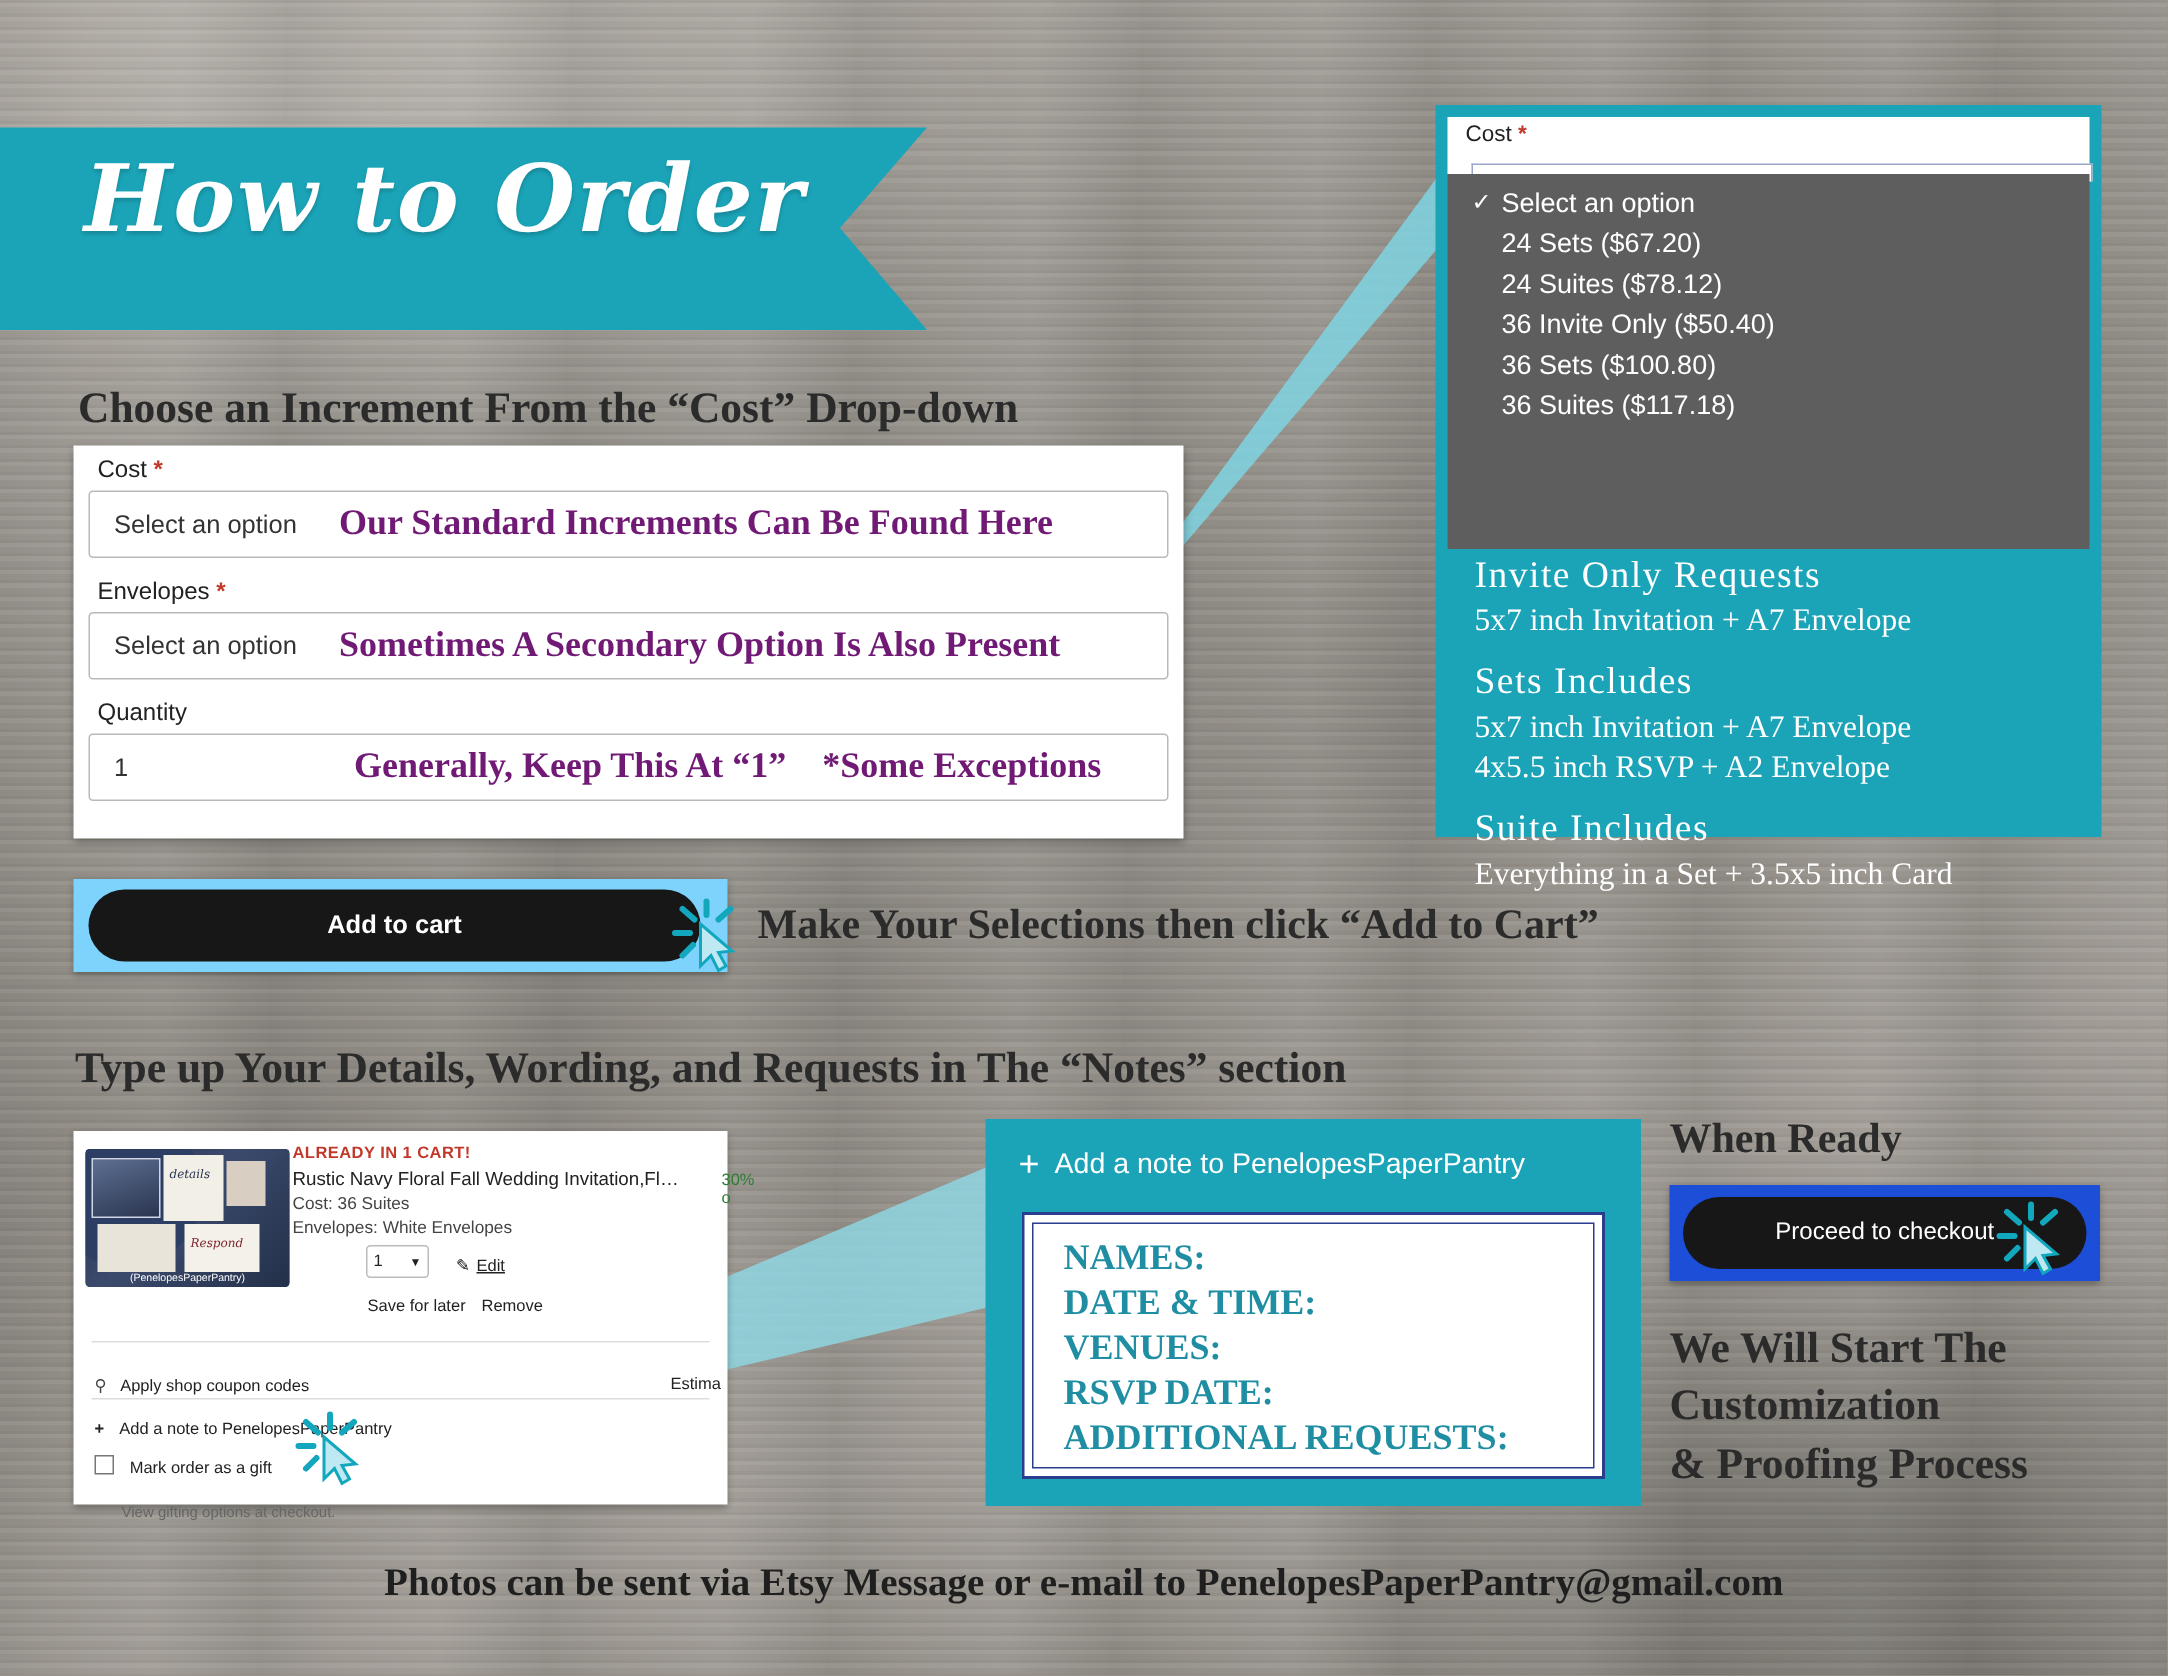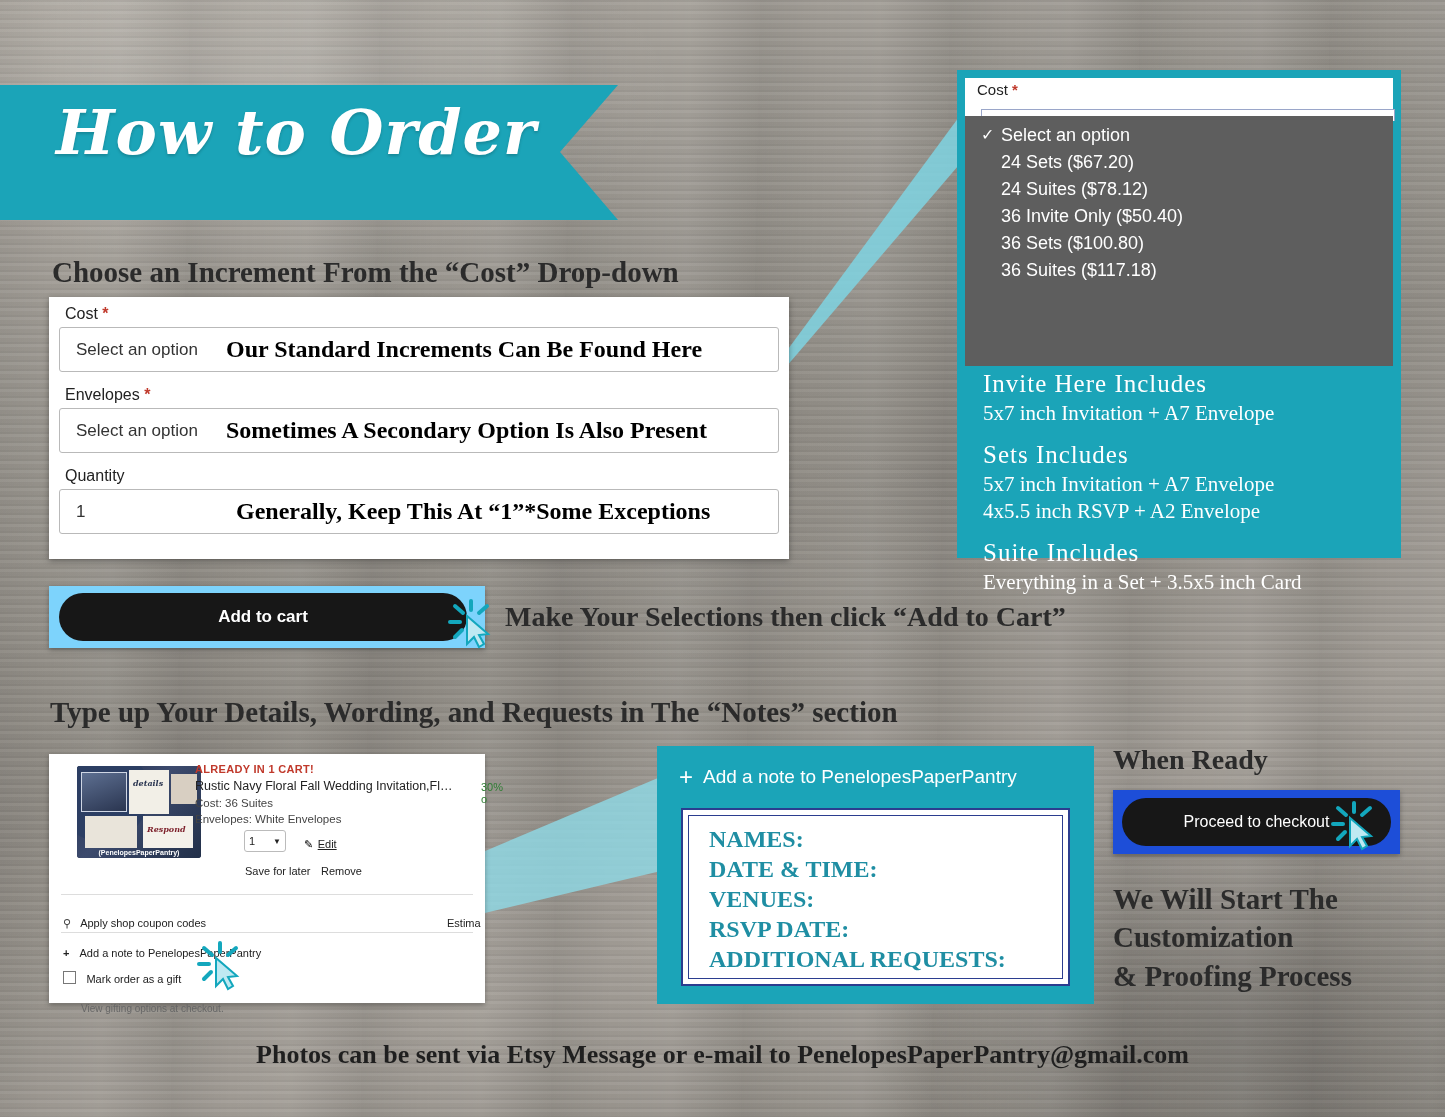--- a/index.html
+++ b/index.html
@@ -60,21 +60,21 @@
   .req{color:#c0392b;font-weight:bold;}
   .select-box{
     margin:0 10px;height:43px;border:1px solid #b9b9b9;border-radius:3px;
     display:flex;align-items:center;background:#fff;
   }
   .select-box .sel-text{
     font-family:"Liberation Sans",sans-serif;font-size:17px;color:#333;padding-left:16px;
     min-width:150px;
   }
   .annot{
-    font-family:"Liberation Serif",serif;font-weight:bold;font-size:24px;color:#000000;
+    font-family:"Liberation Serif",serif;font-weight:bold;font-size:24px;color:#701a75;
     white-space:nowrap;
   }
 
   
   #dd-panel{
     position:absolute;left:957px;top:70px;width:444px;height:488px;
     background:#1ba4b8;
   }
   #dd-cost-bar{
     position:absolute;left:8px;top:8px;width:428px;height:38px;background:#fff;
@@ -121,22 +121,22 @@
     font-family:"Liberation Sans",sans-serif;font-size:17px;font-weight:bold;
   }
   .cursor{position:absolute;width:46px;height:52px;}
 
   
   #etsy{
     position:absolute;left:49px;top:754px;width:436px;height:249px;background:#fff;
     box-shadow:0 2px 5px rgba(0,0,0,0.3);font-family:"Liberation Sans",sans-serif;
   }
   #etsy-thumb{
-    position:absolute;left:28px;top:12px;width:124px;height:92px;border-radius:3px;
-    overflow:hidden;background:#1b2a4a;font-weight:bold;
+    position:absolute;left:8px;top:12px;width:136px;height:92px;border-radius:3px;
+    overflow:hidden;background:#1b2a4a;
   }
   .alert{color:#c0392b;font-size:11px;font-weight:bold;letter-spacing:0.3px;}
   .etsy-title{font-size:12.5px;color:#222;}
   .etsy-small{font-size:11.5px;color:#444;margin-top:4px;}
   .etsy-qty{
     width:42px;height:22px;border:1px solid #bbb;border-radius:3px;font-size:11px;
     display:flex;align-items:center;justify-content:space-between;padding:0 4px;box-sizing:border-box;color:#222;
   }
   .etsy-link{font-size:11px;color:#222;text-decoration:underline;}
   .etsy-row{font-size:11px;color:#222;}
@@ -210,21 +210,21 @@
   </div>
   <div class="select-box">
     <span class="sel-text">Select an option</span>
     <span class="annot">Sometimes A Secondary Option Is Also Present</span>
   </div>
 
   <div class="field-label" style="padding-top:14px;">Quantity</div>
   <div class="select-box">
     <span class="sel-text" style="min-width:160px;">1</span>
     <span class="annot">Generally, Keep This At “1”</span>
-    <span class="annot small-ital" style="margin-left:0;">*Some Exceptions</span>
+    <span class="annot small-ital" style="margin-left:24px;">*Some Exceptions</span>
   </div>
 </div>
 
 <div id="dd-panel">
   <div id="dd-cost-bar">
     <div class="lbl">
       <span>Cost</span>
       <span class="req">*</span>
     </div>
     <div id="dd-cost-underline"></div>
@@ -237,21 +237,21 @@
     </div>
     <div class="dd-item"><span>24 Sets ($67.20)</span></div>
     <div class="dd-item"><span>24 Suites ($78.12)</span></div>
     <div class="dd-item"><span>36 Invite Only ($50.40)</span></div>
     <div class="dd-item"><span>36 Sets ($100.80)</span></div>
     <div class="dd-item"><span>36 Suites ($117.18)</span></div>
   </div>
 
   <div id="includes">
     <div class="inc-group">
-      <div class="inc-title">Invite Here Includes</div>
+      <div class="inc-title">Invite Only Requests</div>
       <div class="inc-line">5x7 inch Invitation + A7 Envelope</div>
     </div>
     <div class="inc-group">
       <div class="inc-title">Sets Includes</div>
       <div class="inc-line">5x7 inch Invitation + A7 Envelope</div>
       <div class="inc-line">4x5.5 inch RSVP + A2 Envelope</div>
     </div>
     <div class="inc-group">
       <div class="inc-title">Suite Includes</div>
       <div class="inc-line">Everything in a Set + 3.5x5 inch Card</div>

